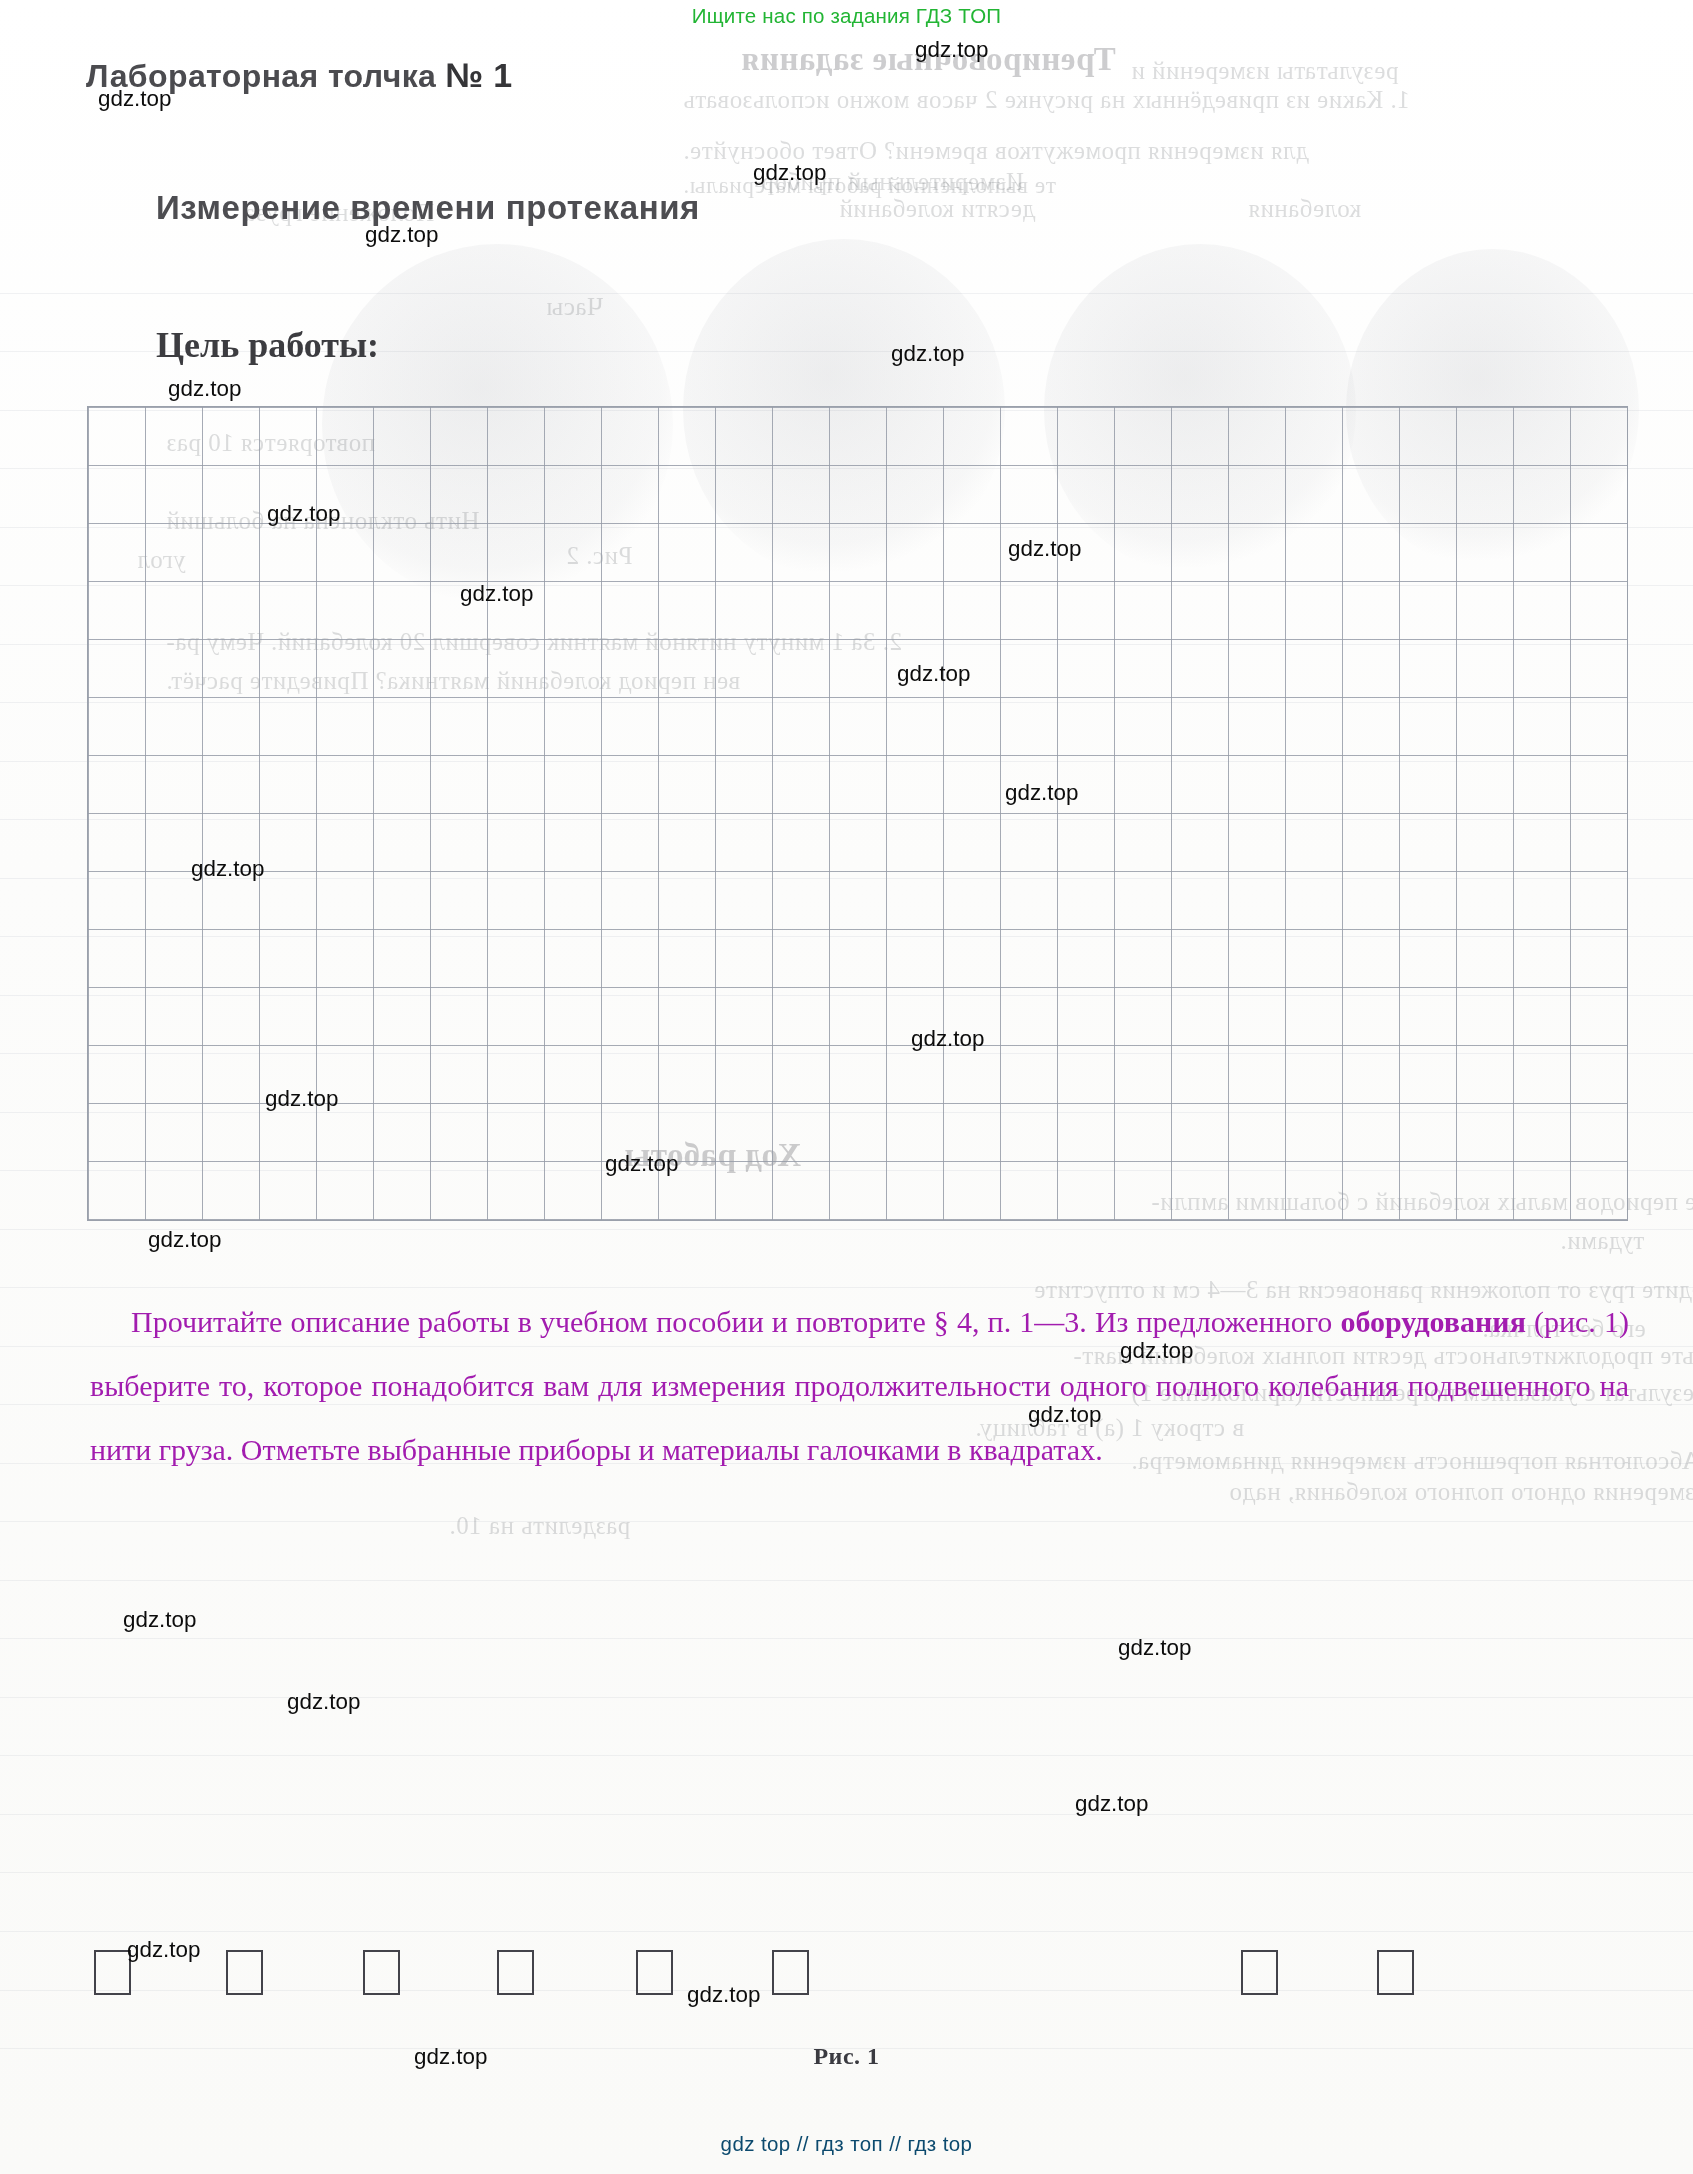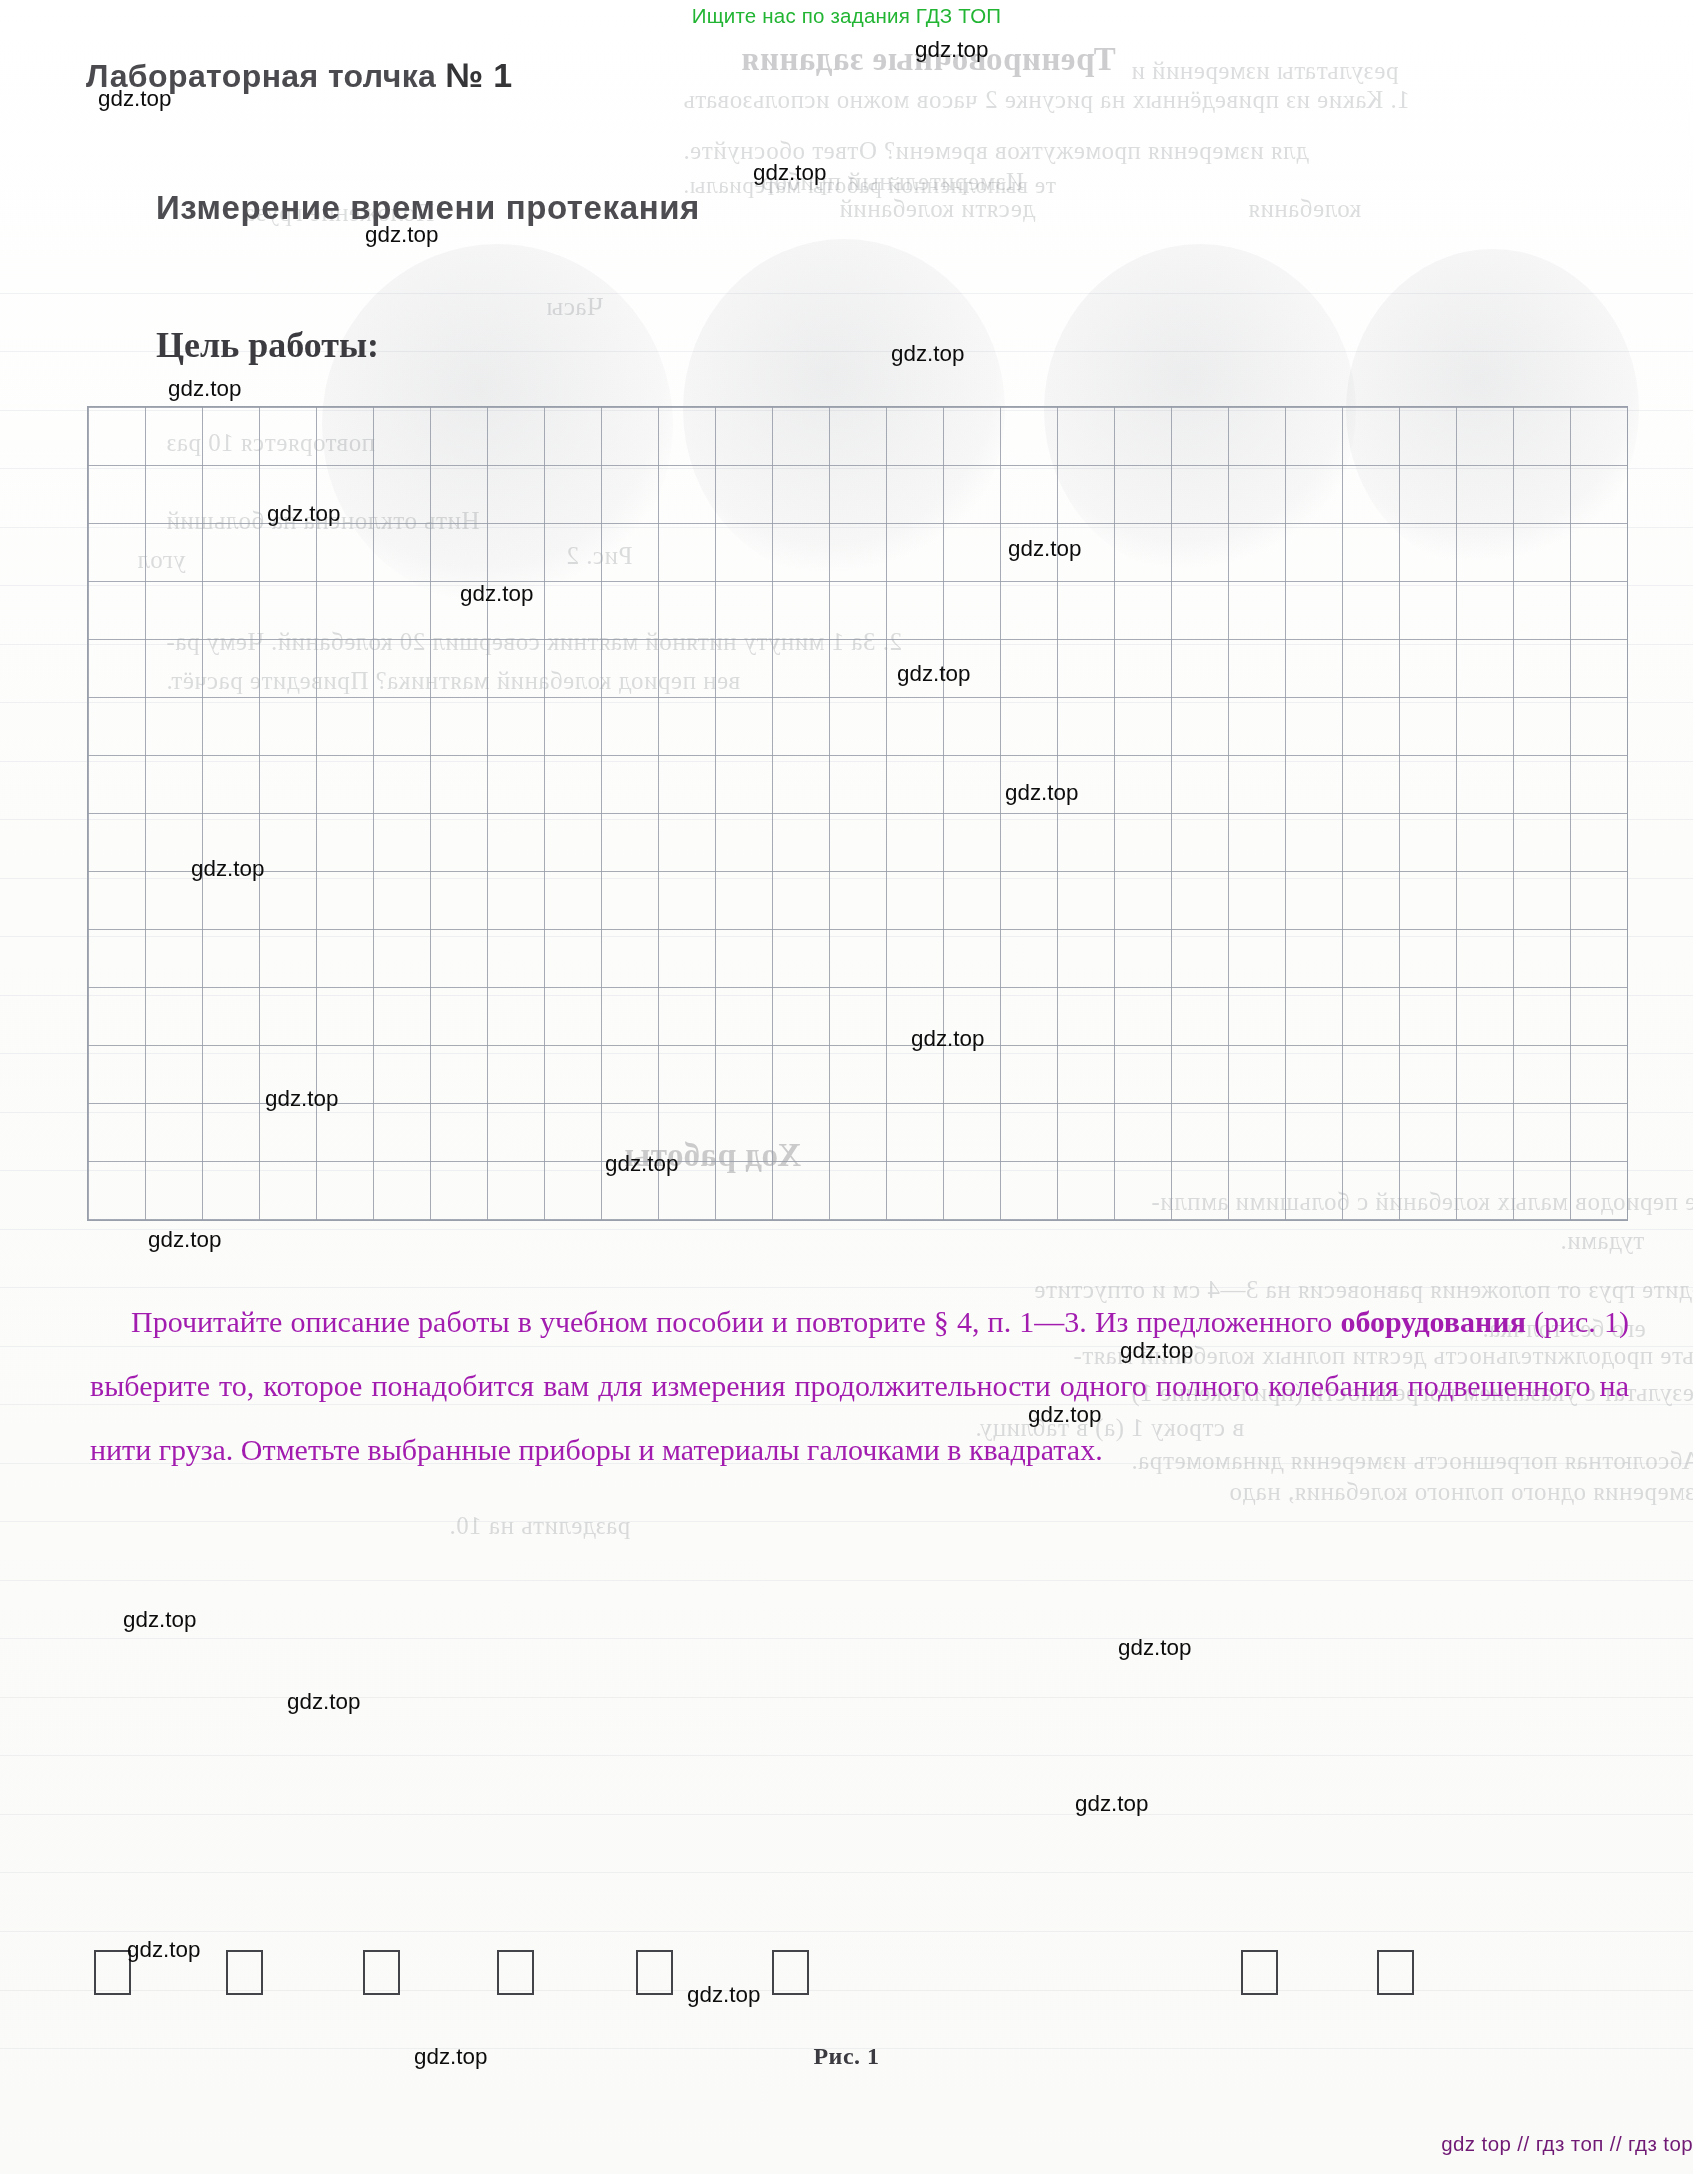--- a/index.html
+++ b/index.html
@@ -354,21 +354,21 @@
     <div class="checkbox" style="left: 363px; top: 1950px;"></div>
     <div class="checkbox" style="left: 497px; top: 1950px;"></div>
     <div class="checkbox" style="left: 636px; top: 1950px;"></div>
     <div class="checkbox" style="left: 772px; top: 1950px;"></div>
     <div class="checkbox" style="left: 1241px; top: 1950px;"></div>
     <div class="checkbox" style="left: 1377px; top: 1950px;"></div>
   </div>
 
 <div id="fig-caption">Рис. 1</div>
 
-<div id="bottom-banner" style="color: #701a75; text-align: right;">gdz top  //  гдз топ  //  гдз top</div>
+<div id="bottom-banner" style="color: #0c4a6e;">gdz top  //  гдз топ  //  гдз top</div>
 
 <div class="ghost-layer" id="wm-layer">
     <div class="wm" style="left: 915px; top: 37px;">gdz.top</div>
     <div class="wm" style="left: 98px; top: 86px;">gdz.top</div>
     <div class="wm" style="left: 753px; top: 160px;">gdz.top</div>
     <div class="wm" style="left: 365px; top: 222px;">gdz.top</div>
     <div class="wm" style="left: 891px; top: 341px;">gdz.top</div>
     <div class="wm" style="left: 168px; top: 376px;">gdz.top</div>
     <div class="wm" style="left: 267px; top: 501px;">gdz.top</div>
     <div class="wm" style="left: 1008px; top: 536px;">gdz.top</div>

